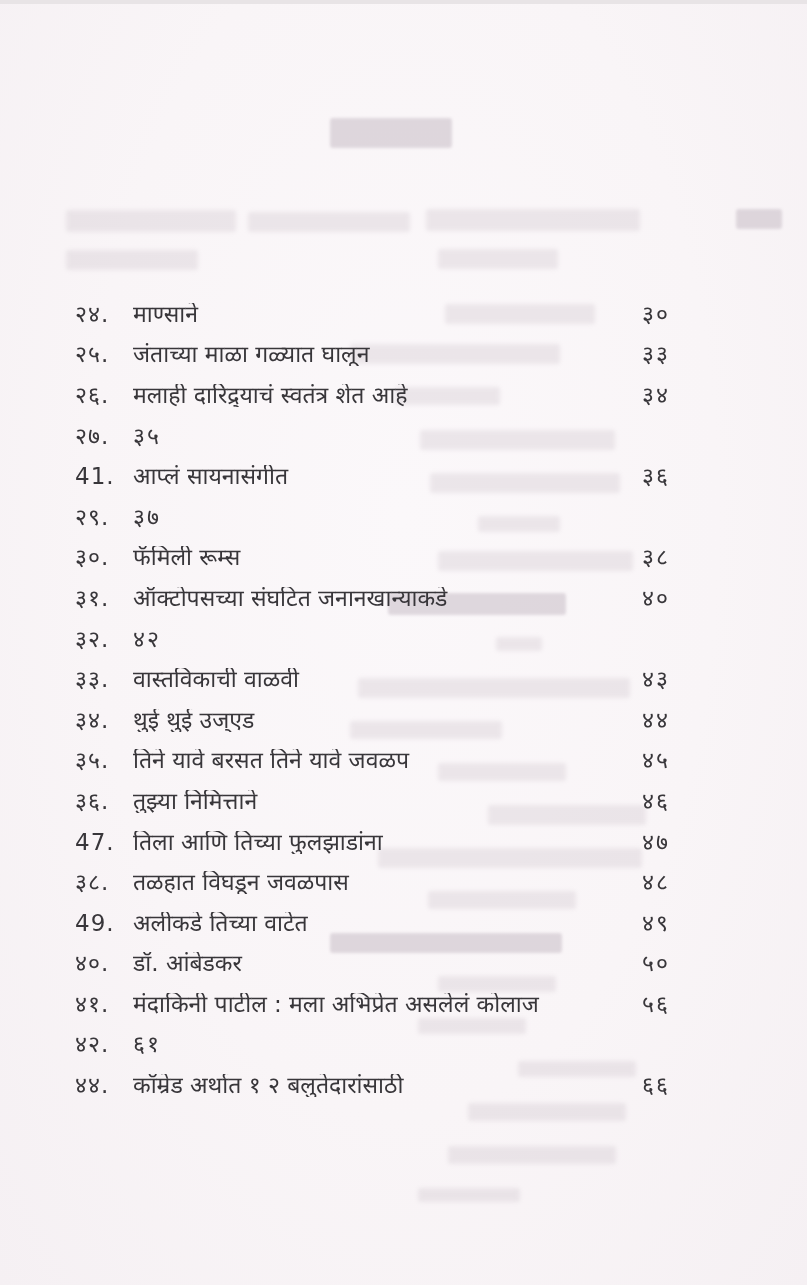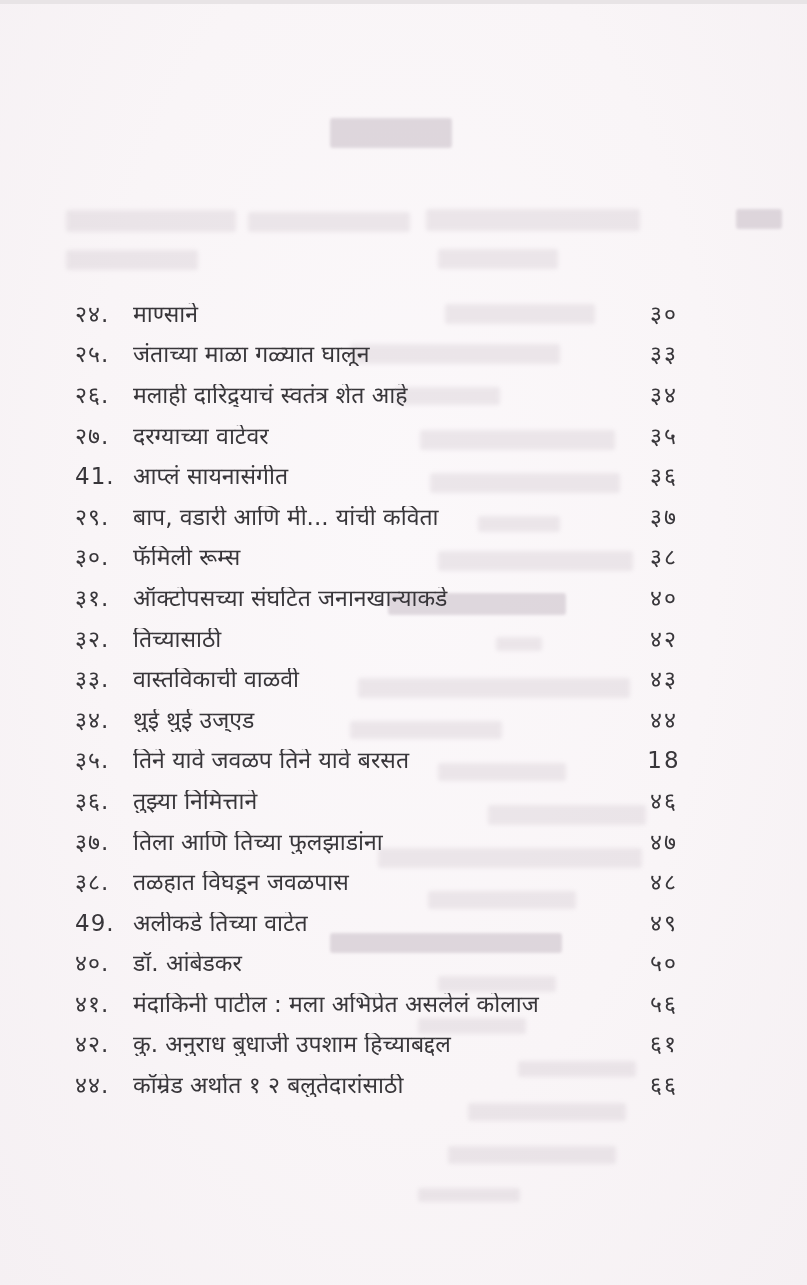--- a/index.html
+++ b/index.html
@@ -44,21 +44,21 @@
     flex:0 0 58px;
     letter-spacing:1px;
   }
   .toc .title{
     flex:1 1 auto;
     white-space:nowrap;
     overflow:hidden;
   }
   .toc .pg{
     flex:0 0 auto;
-    text-align:center;
+    text-align:left;
     min-width:44px;
     letter-spacing:2px;
   }
 </style>
 </head>
 <body>
 
 <div class="scan">
 
   <div class="ghost dark" style="left:330px;top:114px;width:122px;height:30px;"></div>
@@ -105,80 +105,77 @@
     </li>
 
     <li class="row">
       <span class="num">२६.</span>
       <span class="title">मलाही दारिद्र्याचं स्वतंत्र शेत आहे</span>
       <span class="pg">३४</span>
     </li>
 
     <li class="row">
       <span class="num">२७.</span>
-      <span class="title">दरग्याच्या वाटेवर</span>
       <span class="pg">३५</span>
     </li>
 
     <li class="row">
       <span class="num">41.</span>
       <span class="title">आप्लं सायनासंगीत</span>
       <span class="pg">३६</span>
     </li>
 
     <li class="row">
       <span class="num">२९.</span>
-      <span class="title">बाप, वडारी आणि मी... यांची कविता</span>
       <span class="pg">३७</span>
     </li>
 
     <li class="row">
       <span class="num">३०.</span>
       <span class="title">फॅमिली रूम्स</span>
       <span class="pg">३८</span>
     </li>
 
     <li class="row">
       <span class="num">३१.</span>
       <span class="title">ऑक्टोपसच्या संघटित जनानखान्याकडे</span>
       <span class="pg">४०</span>
     </li>
 
     <li class="row">
       <span class="num">३२.</span>
-      <span class="title">तिच्यासाठी</span>
       <span class="pg">४२</span>
     </li>
 
     <li class="row">
       <span class="num">३३.</span>
       <span class="title">वास्तविकाची वाळवी</span>
       <span class="pg">४३</span>
     </li>
 
     <li class="row">
       <span class="num">३४.</span>
       <span class="title">थुई थुई उज्एड</span>
       <span class="pg">४४</span>
     </li>
 
     <li class="row">
       <span class="num">३५.</span>
-      <span class="title">तिने यावे जवळप तिने यावे बरसत</span>
-      <span class="pg">18</span>
+      <span class="title">तिने यावे बरसत तिने यावे जवळप</span>
+      <span class="pg">४५</span>
     </li>
 
     <li class="row">
       <span class="num">३६.</span>
       <span class="title">तुझ्या निमित्ताने</span>
       <span class="pg">४६</span>
     </li>
 
     <li class="row">
-      <span class="num">३७.</span>
+      <span class="num">47.</span>
       <span class="title">तिला आणि तिच्या फुलझाडांना</span>
       <span class="pg">४७</span>
     </li>
 
     <li class="row">
       <span class="num">३८.</span>
       <span class="title">तळहात विघडून जवळपास</span>
       <span class="pg">४८</span>
     </li>
 
@@ -195,21 +192,20 @@
     </li>
 
     <li class="row">
       <span class="num">४१.</span>
       <span class="title">मंदाकिनी पाटील : मला अभिप्रेत असलेलं कोलाज</span>
       <span class="pg">५६</span>
     </li>
 
     <li class="row">
       <span class="num">४२.</span>
-      <span class="title">कु. अनुराध बुधाजी उपशाम हिच्याबद्दल</span>
       <span class="pg">६१</span>
     </li>
 
 
     <li class="row">
       <span class="num">४४.</span>
       <span class="title">कॉम्रेड अर्थात १ २ बलुतेदारांसाठी</span>
       <span class="pg">६६</span>
     </li>
 

